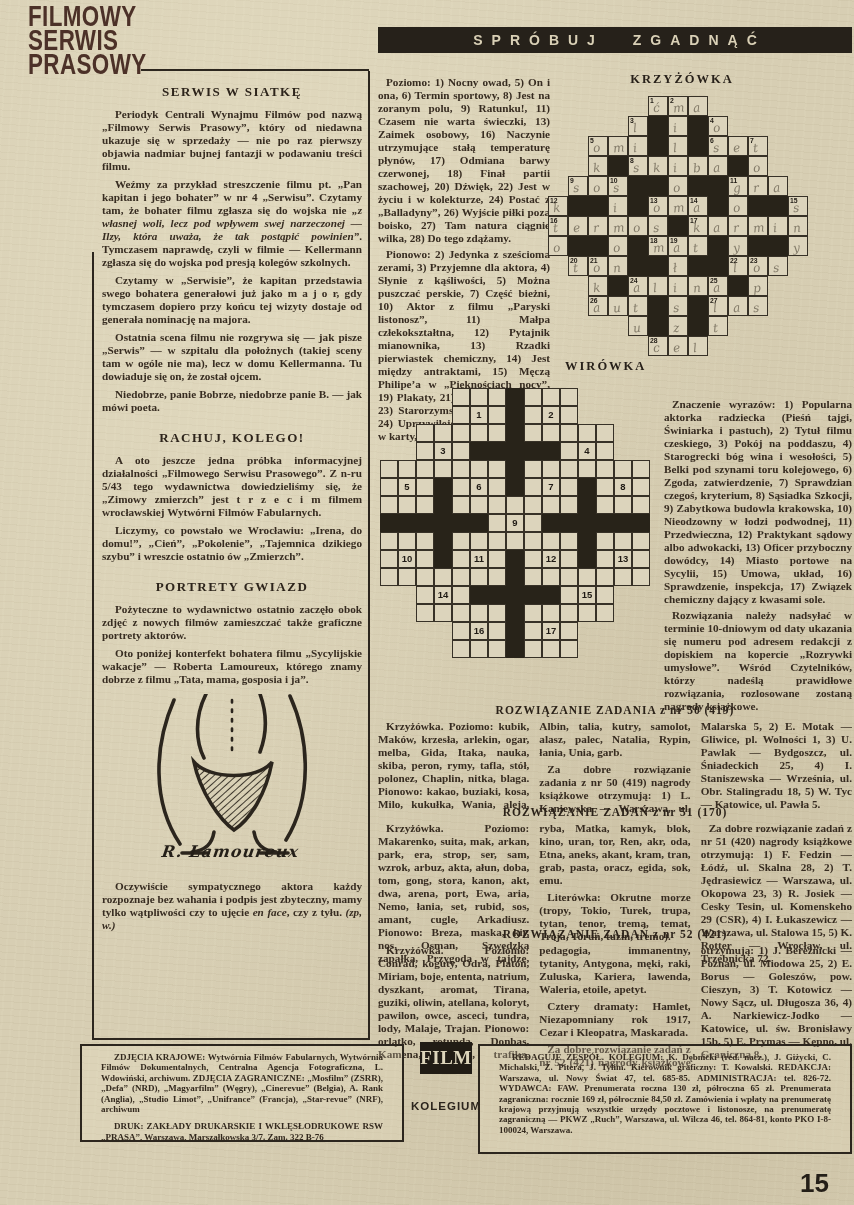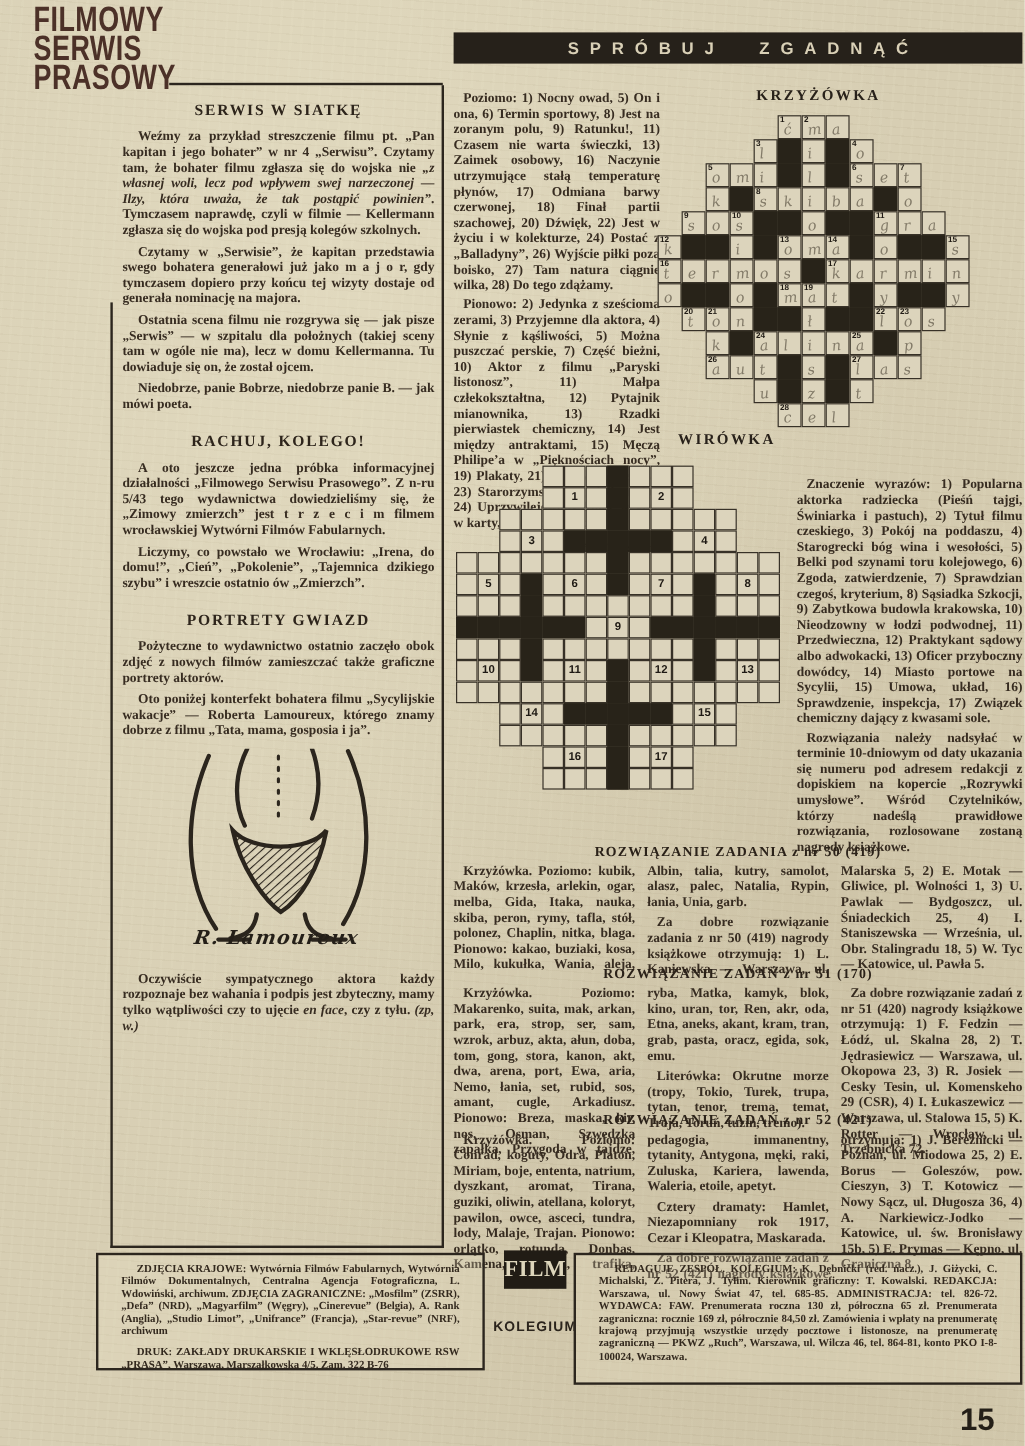--- a/index.html
+++ b/index.html
@@ -102,20 +102,21 @@
     <div>PRASOWY</div>
   </div>
 
   <div class="abs rule" id="rule-top"></div>
   <div class="abs rule" id="vline-right"></div>
   <div class="abs rule" id="vline-left"></div>
   <div class="abs rule" id="hline-bottom"></div>
 
   <div class="abs" id="articles">
       <div class="article-title">SERWIS W SIATKĘ</div>
+      <p class="bodyp"><span>Periodyk Centrali Wynajmu Filmów pod nazwą „Filmowy Serwis Prasowy”, który od niedawna ukazuje się w sprzedaży — nie po raz pierwszy objawia nadmiar bujnej fantazji w podawaniu treści filmu.</span></p>
       <p class="bodyp"><span>Weźmy za przykład streszczenie filmu pt. „Pan kapitan i jego bohater” w nr 4 „Serwisu”. Czytamy tam, że bohater filmu zgłasza się do wojska nie </span><span class="i">„z własnej woli, lecz pod wpływem swej narzeczonej — Ilzy, która uważa, że tak postąpić powinien”</span><span>. Tymczasem naprawdę, czyli w filmie — Kellermann zgłasza się do wojska pod presją kolegów szkolnych.</span></p>
       <p class="bodyp"><span>Czytamy w „Serwisie”, że kapitan przedstawia swego bohatera generałowi już jako m a j o r, gdy tymczasem dopiero przy końcu tej wizyty dostaje od generała nominację na majora.</span></p>
       <p class="bodyp"><span>Ostatnia scena filmu nie rozgrywa się — jak pisze „Serwis” — w szpitalu dla położnych (takiej sceny tam w ogóle nie ma), lecz w domu Kellermanna. Tu dowiaduje się on, że został ojcem.</span></p>
       <p class="bodyp"><span>Niedobrze, panie Bobrze, niedobrze panie B. — jak mówi poeta.</span></p>
       <div class="article-title">RACHUJ, KOLEGO!</div>
       <p class="bodyp"><span>A oto jeszcze jedna próbka informacyjnej działalności „Filmowego Serwisu Prasowego”. Z n-ru 5/43 tego wydawnictwa dowiedzieliśmy się, że „Zimowy zmierzch” jest t r z e c i m filmem wrocławskiej Wytwórni Filmów Fabularnych.</span></p>
       <p class="bodyp"><span>Liczymy, co powstało we Wrocławiu: „Irena, do domu!”, „Cień”, „Pokolenie”, „Tajemnica dzikiego szybu” i wreszcie ostatnio ów „Zmierzch”.</span></p>
       <div class="article-title">PORTRETY GWIAZD</div>
       <p class="bodyp"><span>Pożyteczne to wydawnictwo ostatnio zaczęło obok zdjęć z nowych filmów zamieszczać także graficzne portrety aktorów.</span></p>
       <p class="bodyp"><span>Oto poniżej konterfekt bohatera filmu „Sycylijskie wakacje” — Roberta Lamoureux, którego znamy dobrze z filmu „Tata, mama, gosposia i ja”.</span></p>
@@ -689,21 +690,21 @@
     </div>
   <div class="abs sol-header" id="sol2-h">ROZWIĄZANIE ZADAŃ z nr 52 (421)</div>
   <div class="abs sol-cols" id="sol2-t">
       <p class="bodyp"><span class="b">Krzyżówka. Poziomo:</span><span> Conrad, koguty, Odra, Platon, Miriam, boje, ententa, natrium, dyszkant, aromat, Tirana, guziki, oliwin, atellana, koloryt, pawilon, owce, asceci, tundra, lody, Malaje, Trajan. </span><span class="b">Pionowo:</span><span> orlątko, rotunda, Donbas, Kamena, Girotti, trafika, pedagogia, immanentny, tytanity, Antygona, męki, raki, Zuluska, Kariera, lawenda, Waleria, etoile, apetyt.</span></p>
       <p class="bodyp"><span class="b">Cztery dramaty:</span><span> Hamlet, Niezapomniany rok 1917, Cezar i Kleopatra, Maskarada.</span></p>
       <p class="bodyp"><span>Za dobre rozwiązanie zadań z nr 52 (421) nagrody książkowe otrzymują: 1) </span><span class="b">J. Bereźnicki</span><span> — Poznań, ul. Miodowa 25, 2) </span><span class="b">E. Borus</span><span> — Goleszów, pow. Cieszyn, 3) </span><span class="b">T. Kotowicz</span><span> — Nowy Sącz, ul. Długosza 36, 4) </span><span class="b">A. Narkiewicz-Jodko</span><span> — Katowice, ul. św. Bronisławy 15b, 5) </span><span class="b">E. Prymas</span><span> — Kępno, ul. Graniczna 8.</span></p>
     </div>
 
   <div class="abs fbox" id="footer-left">
       <p class="bodyp"><span class="b">ZDJĘCIA KRAJOWE:</span><span> Wytwórnia Filmów Fabularnych, Wytwórnia Filmów Dokumentalnych, Centralna Agencja Fotograficzna, L. Wdowiński, archiwum. </span><span class="b">ZDJĘCIA ZAGRANICZNE:</span><span> „Mosfilm” (ZSRR), „Defa” (NRD), „Magyarfilm” (Węgry), „Cinerevue” (Belgia), A. Rank (Anglia), „Studio Limot”, „Unifrance” (Francja), „Star-revue” (NRF), archiwum</span></p>
-      <p class="bodyp"><span class="b">DRUK:</span><span> ZAKŁADY DRUKARSKIE I WKLĘSŁODRUKOWE RSW „PRASA”, Warszawa, Marszałkowska 4/5.  Zam. 322 B-76</span></p>
+      <p class="bodyp"><span class="b">DRUK:</span><span> ZAKŁADY DRUKARSKIE I WKLĘSŁODRUKOWE RSW „PRASA”, Warszawa, Marszałkowska 3/7.  Zam. 322 B-76</span></p>
     </div>
   <div class="abs" id="film-logo">
     <span>FILM</span>
   </div>
   <div class="abs" id="tygodnik">KOLEGIUM</div>
   <div class="abs fbox" id="footer-right">
       <p class="bodyp"><span class="b">REDAGUJE ZESPÓŁ. KOLEGIUM:</span><span> K. Dębnicki (red. nacz.), J. Giżycki, C. Michalski, Z. Pitera, J. Tylim. Kierownik graficzny: T. Kowalski. </span><span class="b">REDAKCJA:</span><span> Warszawa, ul. Nowy Świat 47, tel. 685-85. </span><span class="b">ADMINISTRACJA:</span><span> tel. 826-72. </span><span class="b">WYDAWCA:</span><span> FAW. Prenumerata roczna 130 zł, półroczna 65 zł. Prenumerata zagraniczna: rocznie 169 zł, półrocznie 84,50 zł. Zamówienia i wpłaty na prenumeratę krajową przyjmują wszystkie urzędy pocztowe i listonosze, na prenumeratę zagraniczną — PKWZ „Ruch”, Warszawa, ul. Wilcza 46, tel. 864-81, konto PKO I-8-100024, Warszawa.</span></p>
     </div>
 
   <div class="abs" id="page-number">15</div>

